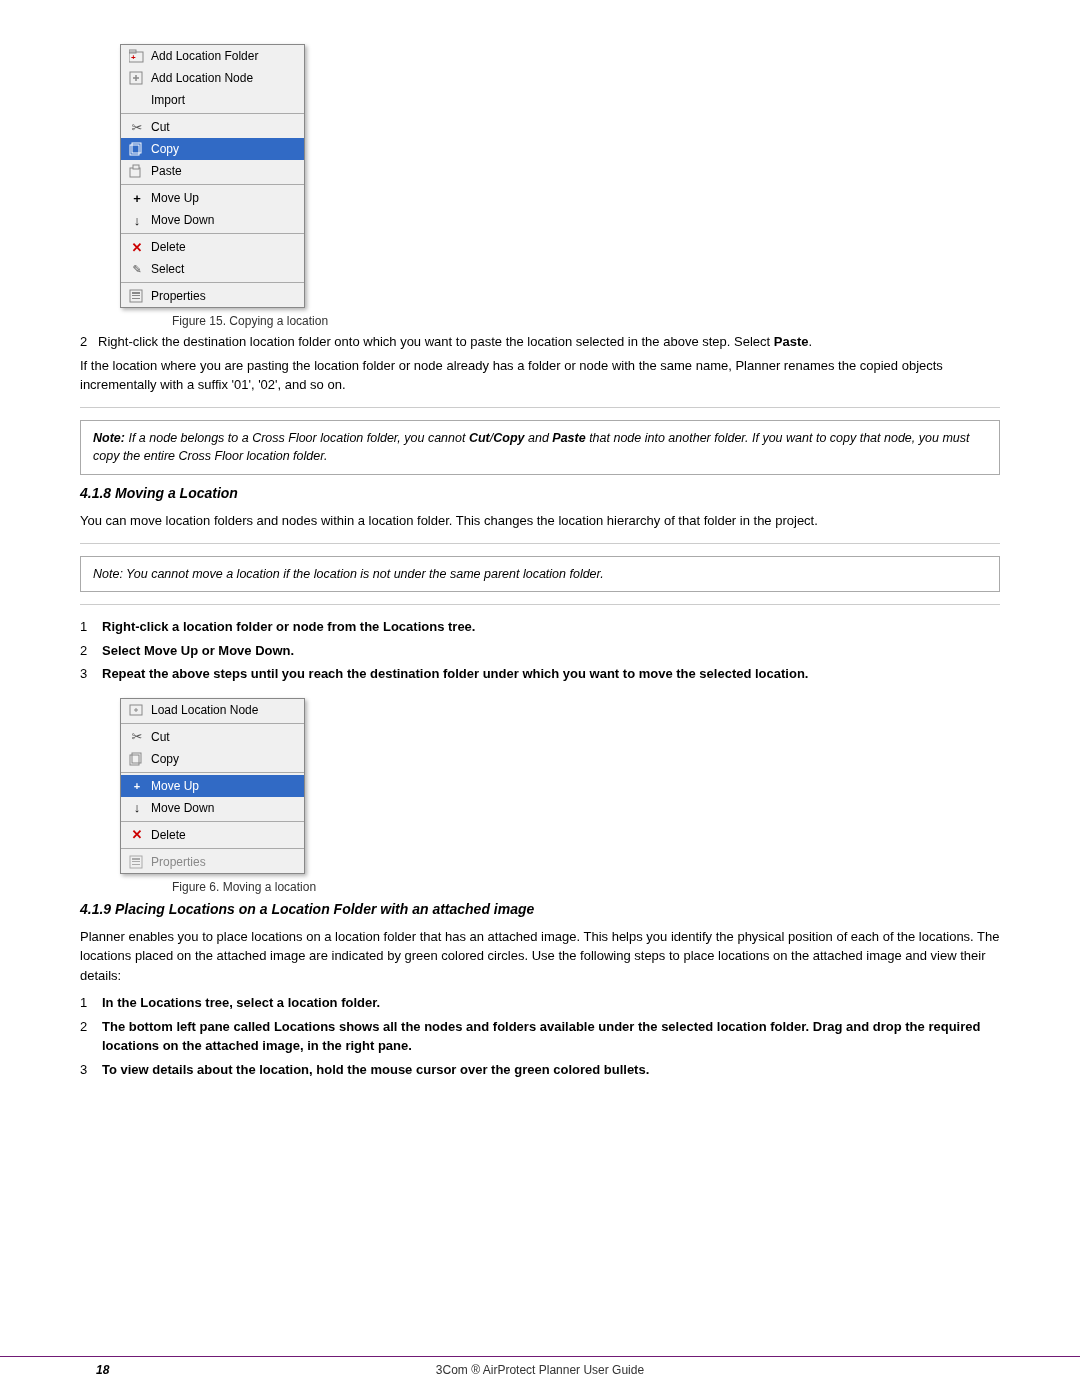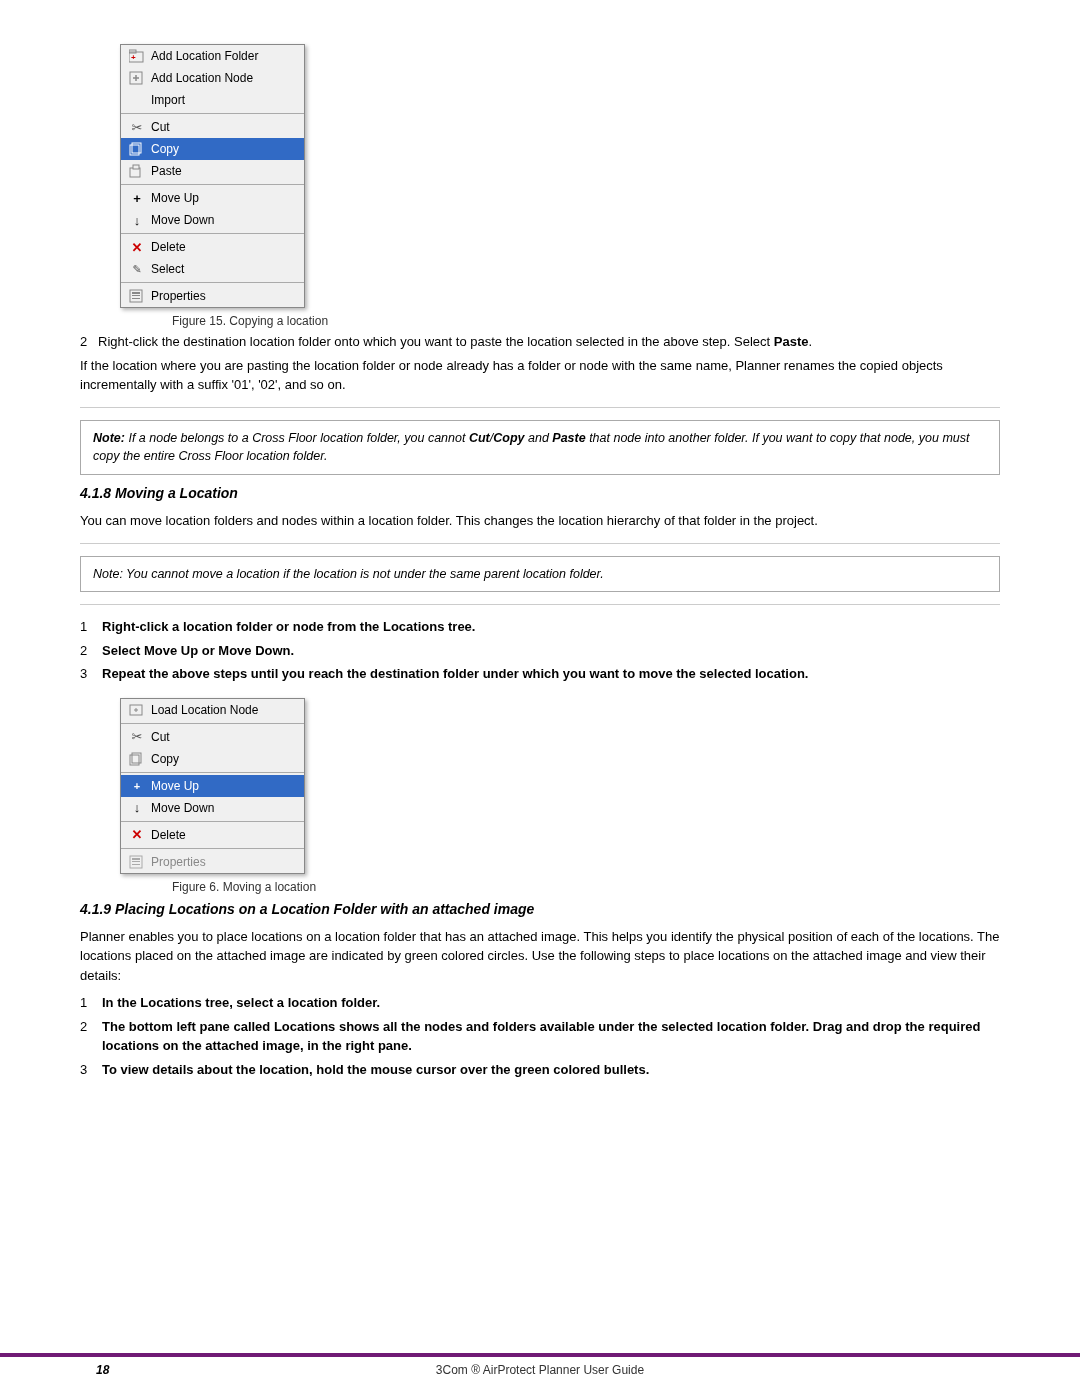--- a/index.html
+++ b/index.html
@@ -151,21 +151,21 @@
 
     
     .page-footer {
       position: absolute;
       bottom: 20px;
       left: 0;
       right: 0;
       text-align: center;
       font-size: 12px;
       color: #333;
-      border-top: 4px solid #701a75;
+      border-top: 1px solid #701a75;
       padding-top: 6px;
     }
 
     .page-number {
       position: absolute;
       bottom: 20px;
       left: 96px;
       font-size: 12px;
       font-style: italic;
       font-weight: bold;

